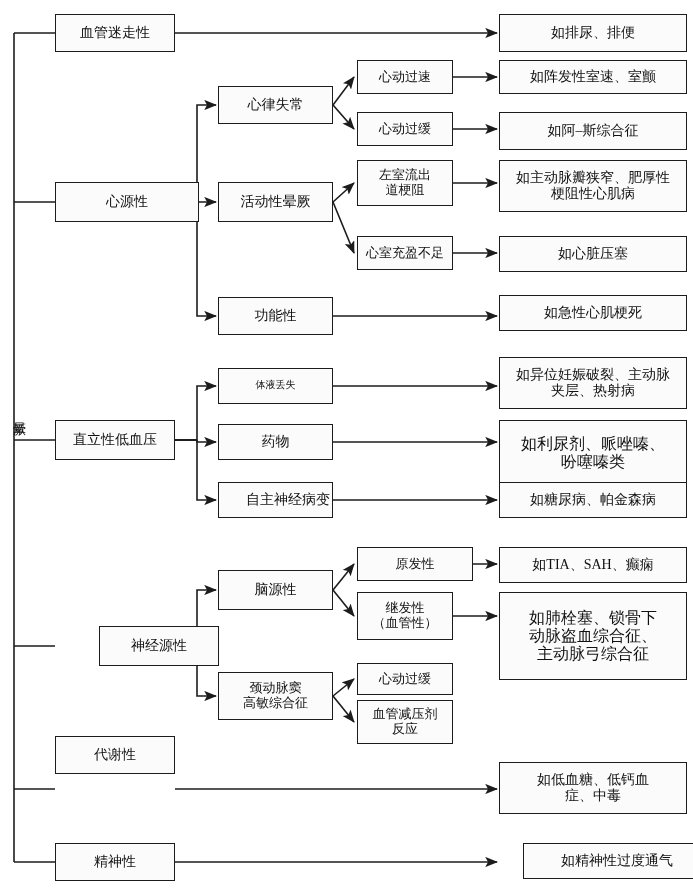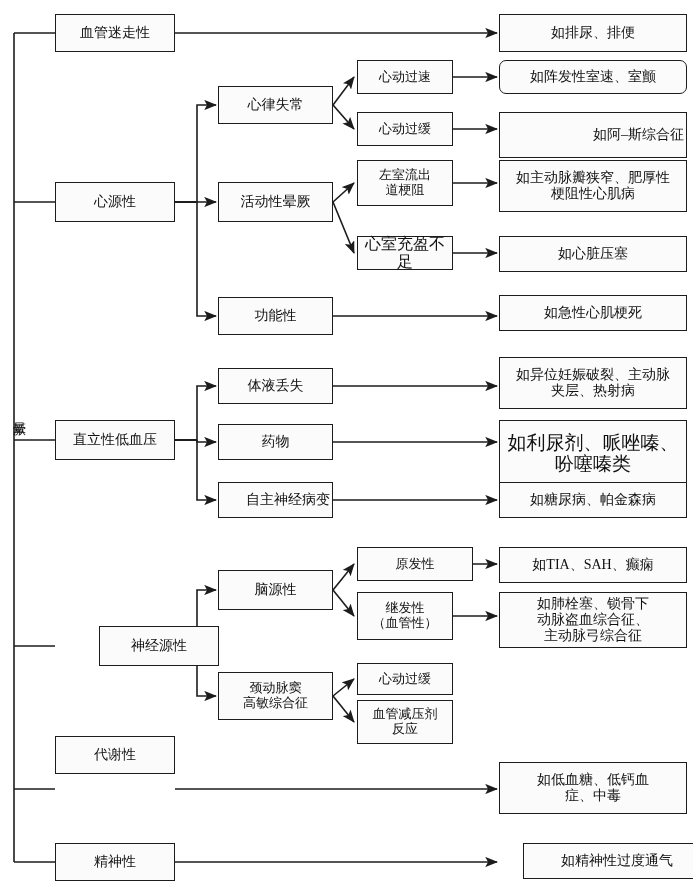--- a/index.html
+++ b/index.html
@@ -64,21 +64,21 @@
         <path d="M175,862 L497,862" marker-end="url(#ah)"></path>
       </g>
   </svg>
 
   <div class="root-label" style="left: 6px; top: 385px; width: 20px; height: 56px; font-size: 13px;">晕厥</div>
 
   <div id="nodes">
       <div class="node" style="left: 55px; top: 14px; width: 120px; height: 38px; font-size: 14px;">
         <span>血管迷走性</span>
       </div>
-      <div class="node" style="left: 55px; top: 182px; width: 120px; height: 40px; font-size: 14px;">
+      <div class="node" style="left: 55px; top: 182px; width: 144px; height: 40px; font-size: 14px;">
         <span>心源性</span>
       </div>
       <div class="node" style="left: 55px; top: 420px; width: 120px; height: 40px; font-size: 14px;">
         <span>直立性低血压</span>
       </div>
       <div class="node" style="left: 55px; top: 626px; width: 120px; height: 40px; font-size: 14px; margin-left: 44px;">
         <span>神经源性</span>
       </div>
       <div class="node" style="left: 55px; top: 736px; width: 120px; height: 38px; font-size: 14px;">
         <span>代谢性</span>
@@ -88,21 +88,21 @@
       </div>
       <div class="node" style="left: 218px; top: 86px; width: 115px; height: 38px; font-size: 14px;">
         <span>心律失常</span>
       </div>
       <div class="node" style="left: 218px; top: 182px; width: 115px; height: 40px; font-size: 14px;">
         <span>活动性晕厥</span>
       </div>
       <div class="node" style="left: 218px; top: 297px; width: 115px; height: 38px; font-size: 14px;">
         <span>功能性</span>
       </div>
-      <div class="node" style="left: 218px; top: 368px; width: 115px; height: 36px; font-size: 14px;">
+      <div class="node" style="left: 218px; top: 368px; width: 115px; height: 36px; font-size: 10px; font-family: Liberation Mono, monospace;">
         <span>体液丢失</span>
       </div>
       <div class="node" style="left: 218px; top: 424px; width: 115px; height: 36px; font-size: 14px;">
         <span>药物</span>
       </div>
       <div class="node" style="left: 218px; top: 482px; width: 115px; height: 36px; font-size: 14px; justify-content: flex-end;">
         <span>自主神经病变</span>
       </div>
       <div class="node" style="left: 218px; top: 570px; width: 115px; height: 40px; font-size: 14px;">
         <span>脑源性</span>
@@ -114,71 +114,71 @@
       <div class="node" style="left: 357px; top: 60px; width: 96px; height: 34px; font-size: 13px;">
         <span>心动过速</span>
       </div>
       <div class="node" style="left: 357px; top: 112px; width: 96px; height: 34px; font-size: 13px;">
         <span>心动过缓</span>
       </div>
       <div class="node" style="left: 357px; top: 160px; width: 96px; height: 46px; font-size: 13px;">
         <span>左室流出
 道梗阻</span>
       </div>
-      <div class="node" style="left: 357px; top: 236px; width: 96px; height: 34px; font-size: 16px;">
+      <div class="node" style="left: 357px; top: 236px; width: 96px; height: 34px; font-size: 13px;">
         <span>心室充盈不足</span>
       </div>
       <div class="node" style="left: 357px; top: 547px; width: 116px; height: 34px; font-size: 13px;">
         <span>原发性</span>
       </div>
       <div class="node" style="left: 357px; top: 592px; width: 96px; height: 48px; font-size: 13px;">
         <span>继发性
 （血管性）</span>
       </div>
       <div class="node" style="left: 357px; top: 663px; width: 96px; height: 32px; font-size: 13px;">
         <span>心动过缓</span>
       </div>
       <div class="node" style="left: 357px; top: 700px; width: 96px; height: 44px; font-size: 13px;">
         <span>血管减压剂
 反应</span>
       </div>
       <div class="node" style="left: 499px; top: 14px; width: 188px; height: 38px; font-size: 14px;">
         <span>如排尿、排便</span>
       </div>
-      <div class="node" style="left: 499px; top: 60px; width: 188px; height: 34px; font-size: 14px; border-radius: 7px;">
+      <div class="node" style="left: 499px; top: 60px; width: 188px; height: 34px; font-size: 14px;">
         <span>如阵发性室速、室颤</span>
       </div>
-      <div class="node" style="left: 499px; top: 112px; width: 188px; height: 46px; font-size: 14px; justify-content: flex-end;">
+      <div class="node" style="left: 499px; top: 112px; width: 188px; height: 38px; font-size: 14px;">
         <span>如阿–斯综合征</span>
       </div>
       <div class="node" style="left: 499px; top: 160px; width: 188px; height: 52px; font-size: 14px;">
         <span>如主动脉瓣狭窄、肥厚性
 梗阻性心肌病</span>
       </div>
       <div class="node" style="left: 499px; top: 236px; width: 188px; height: 36px; font-size: 14px;">
         <span>如心脏压塞</span>
       </div>
       <div class="node" style="left: 499px; top: 295px; width: 188px; height: 36px; font-size: 14px;">
         <span>如急性心肌梗死</span>
       </div>
       <div class="node" style="left: 499px; top: 357px; width: 188px; height: 52px; font-size: 14px;">
         <span>如异位妊娠破裂、主动脉
 夹层、热射病</span>
       </div>
-      <div class="node" style="left: 499px; top: 420px; width: 188px; height: 66px; font-size: 19px;">
+      <div class="node" style="left: 499px; top: 420px; width: 188px; height: 66px; font-size: 16px;">
         <span>如利尿剂、哌唑嗪、
 吩噻嗪类</span>
       </div>
       <div class="node" style="left: 499px; top: 482px; width: 188px; height: 36px; font-size: 14px;">
         <span>如糖尿病、帕金森病</span>
       </div>
       <div class="node" style="left: 499px; top: 547px; width: 188px; height: 36px; font-size: 14px;">
         <span>如TIA、SAH、癫痫</span>
       </div>
-      <div class="node" style="left: 499px; top: 592px; width: 188px; height: 56px; font-size: 14px;">
+      <div class="node" style="left: 499px; top: 592px; width: 188px; height: 88px; font-size: 16px;">
         <span>如肺栓塞、锁骨下
 动脉盗血综合征、
 主动脉弓综合征</span>
       </div>
       <div class="node" style="left: 499px; top: 762px; width: 188px; height: 52px; font-size: 14px;">
         <span>如低血糖、低钙血
 症、中毒</span>
       </div>
       <div class="node" style="left: 523px; top: 843px; width: 188px; height: 36px; font-size: 14px;">
         <span>如精神性过度通气</span>

